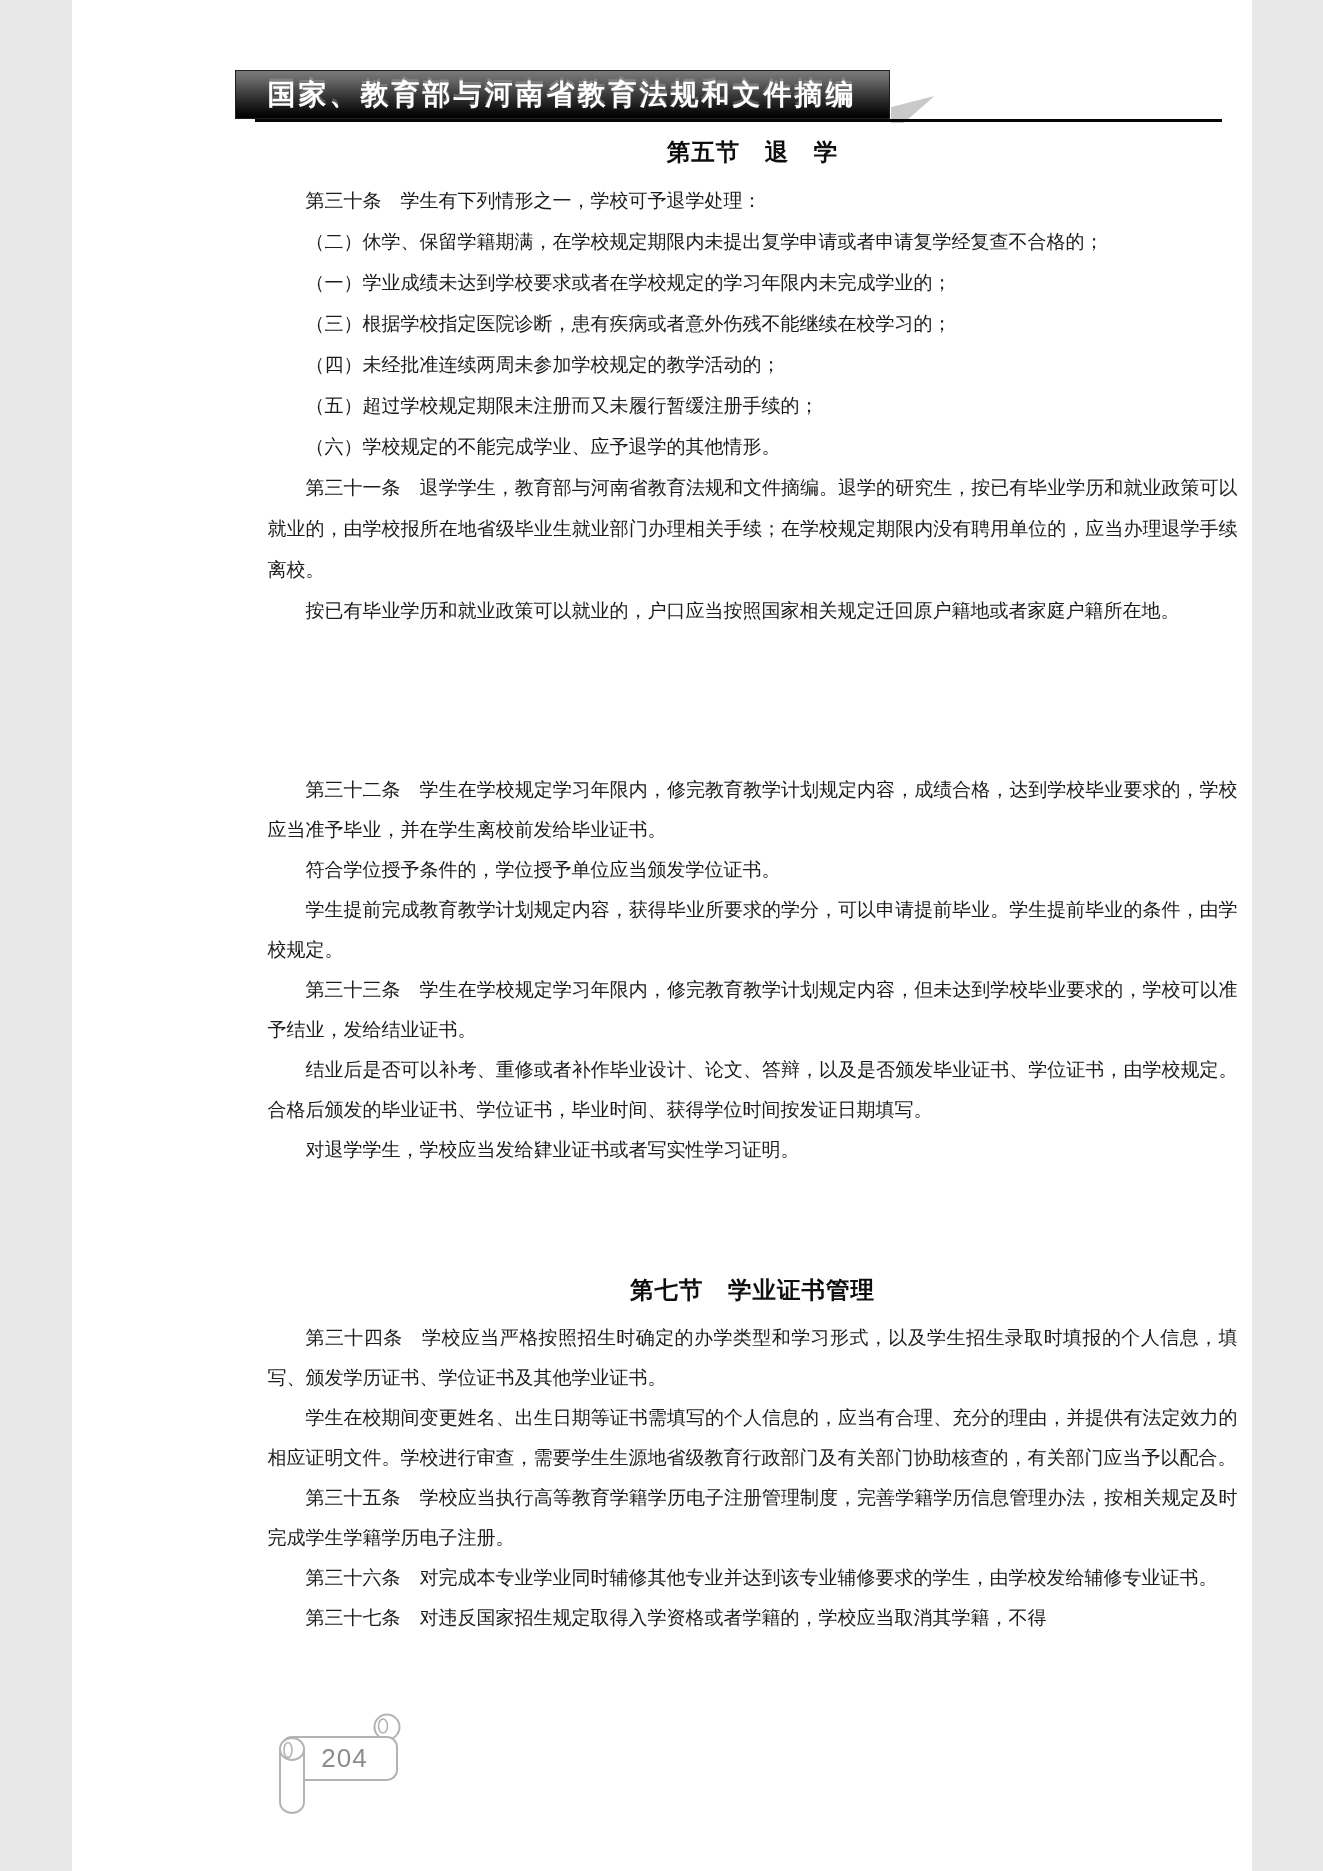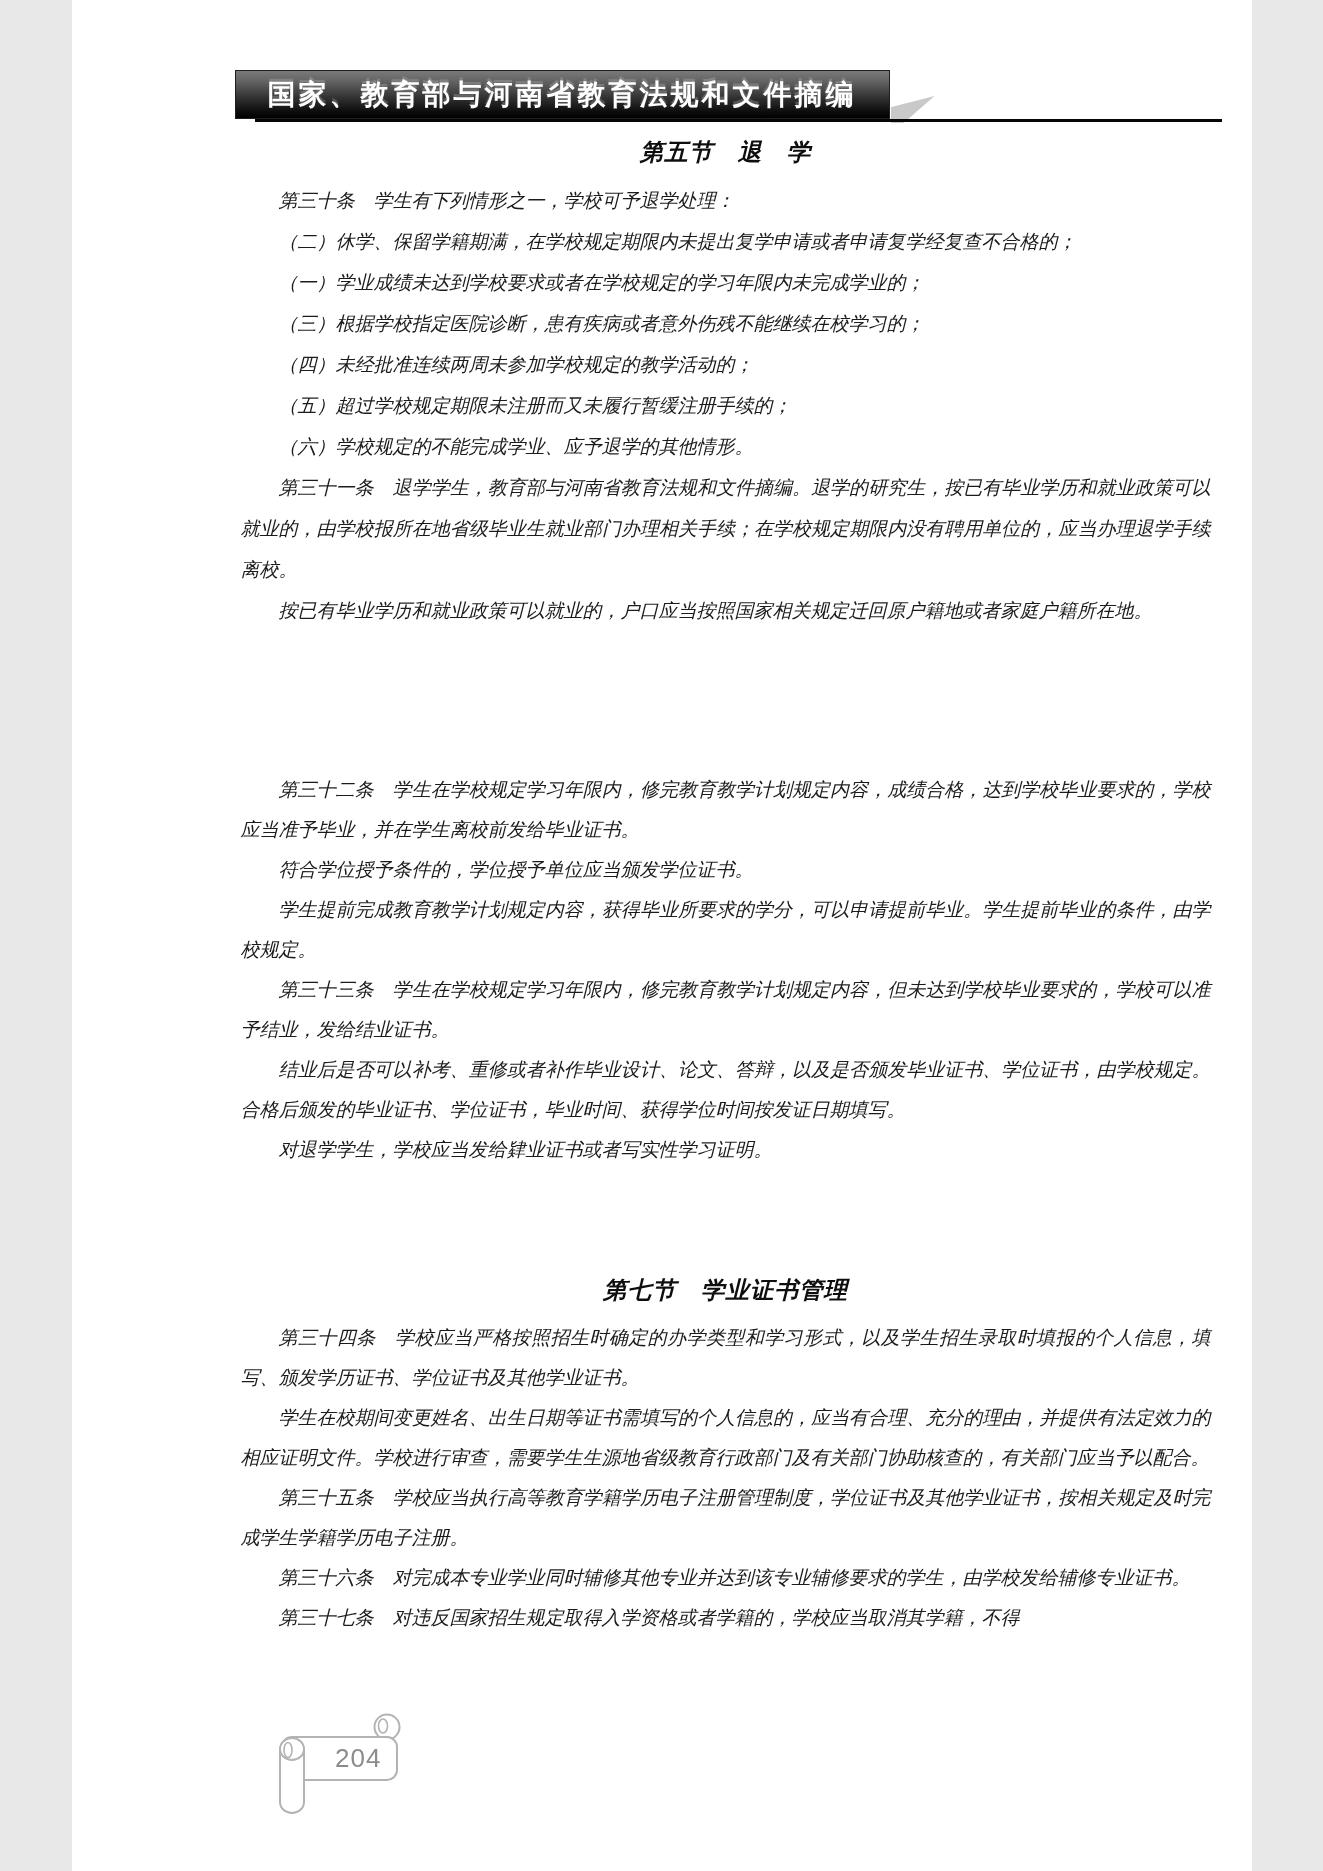--- a/index.html
+++ b/index.html
@@ -29,21 +29,21 @@
   .banner-arrow{
     position:absolute;left:819px;top:96px;width:44px;height:27px;
     background:#c9c9c9;
     clip-path:polygon(0 42%,100% 0,30% 100%,0 100%);
   }
   .header-rule{
     position:absolute;left:183px;top:119px;width:967px;height:3px;
     background:#060606;
   }
   
-  .sec{position:absolute;left:169px;width:970px;font-style:italic;}
+  .sec{position:absolute;left:196px;width:970px;}
   .sec-1{top:130px;}
   .sec-2{top:770px;}
   .sec-3{top:1268px;}
   .sec h2{
     margin:0 0 6px 0;
     font-size:23.5px;font-weight:bold;color:#0e0e0e;
     text-align:center;line-height:44px;letter-spacing:1px;
   }
   .para{
     margin:0;
@@ -53,21 +53,21 @@
     color:#1b1b1b;
   }
   .sec-1 .para{line-height:41px;}
   .sec-2 .para{line-height:40px;}
   .sec-3 .para{line-height:40px;}
   
   .scroll-badge{position:absolute;left:198px;top:1710px;width:135px;height:105px;}
   .scroll-badge svg{position:absolute;left:0;top:0;}
   .page-num{
     position:absolute;left:38px;top:28px;width:74px;height:40px;
-    line-height:40px;text-align:right;
+    line-height:40px;text-align:center;
     font-family:"Liberation Sans","DejaVu Sans",sans-serif;
     font-size:26px;color:#8c8c8c;letter-spacing:1px;
   }
 </style>
 </head>
 <body>
 
 <div class="page">
 
   <div class="banner">
@@ -95,21 +95,21 @@
     <p class="para">学生提前完成教育教学计划规定内容，获得毕业所要求的学分，可以申请提前毕业。学生提前毕业的条件，由学校规定。</p>
     <p class="para">第三十三条　学生在学校规定学习年限内，修完教育教学计划规定内容，但未达到学校毕业要求的，学校可以准予结业，发给结业证书。</p>
     <p class="para">结业后是否可以补考、重修或者补作毕业设计、论文、答辩，以及是否颁发毕业证书、学位证书，由学校规定。合格后颁发的毕业证书、学位证书，毕业时间、获得学位时间按发证日期填写。</p>
     <p class="para">对退学学生，学校应当发给肄业证书或者写实性学习证明。</p>
   </section>
 
   <section class="sec sec-3">
     <h2>第七节　学业证书管理</h2>
     <p class="para">第三十四条　学校应当严格按照招生时确定的办学类型和学习形式，以及学生招生录取时填报的个人信息，填写、颁发学历证书、学位证书及其他学业证书。</p>
     <p class="para">学生在校期间变更姓名、出生日期等证书需填写的个人信息的，应当有合理、充分的理由，并提供有法定效力的相应证明文件。学校进行审查，需要学生生源地省级教育行政部门及有关部门协助核查的，有关部门应当予以配合。</p>
-    <p class="para">第三十五条　学校应当执行高等教育学籍学历电子注册管理制度，学位证书及其他学业证书，按相关规定及时完成学生学籍学历电子注册。</p>
+    <p class="para">第三十五条　学校应当执行高等教育学籍学历电子注册管理制度，完善学籍学历信息管理办法，按相关规定及时完成学生学籍学历电子注册。</p>
     <p class="para">第三十六条　对完成本专业学业同时辅修其他专业并达到该专业辅修要求的学生，由学校发给辅修专业证书。</p>
     <p class="para">第三十七条　对违反国家招生规定取得入学资格或者学籍的，学校应当取消其学籍，不得</p>
   </section>
 
   <div class="scroll-badge">
     <svg width="135" height="105" viewBox="0 0 135 105" fill="none" xmlns="http://www.w3.org/2000/svg">
 
       <circle cx="117" cy="17" r="12.5" fill="#ffffff" stroke="#b3b3b3" stroke-width="2"></circle>
       <ellipse cx="113" cy="16" rx="4.5" ry="7" fill="#ffffff" stroke="#b3b3b3" stroke-width="1.6"></ellipse>
 

